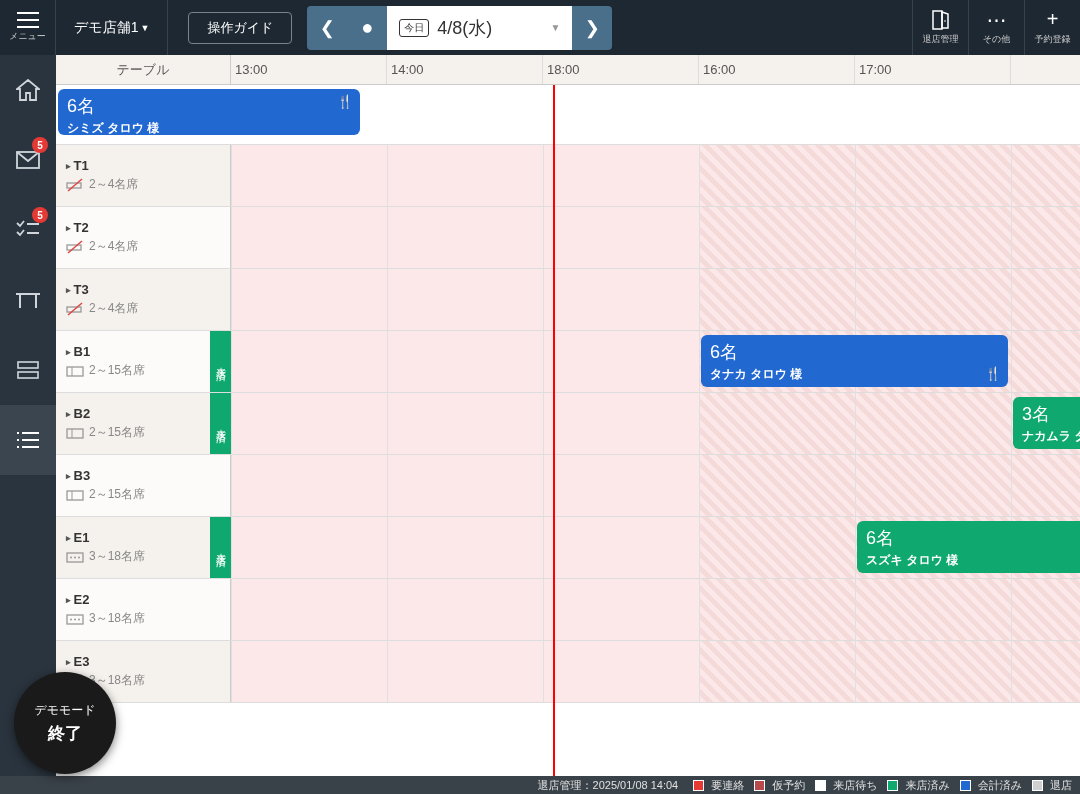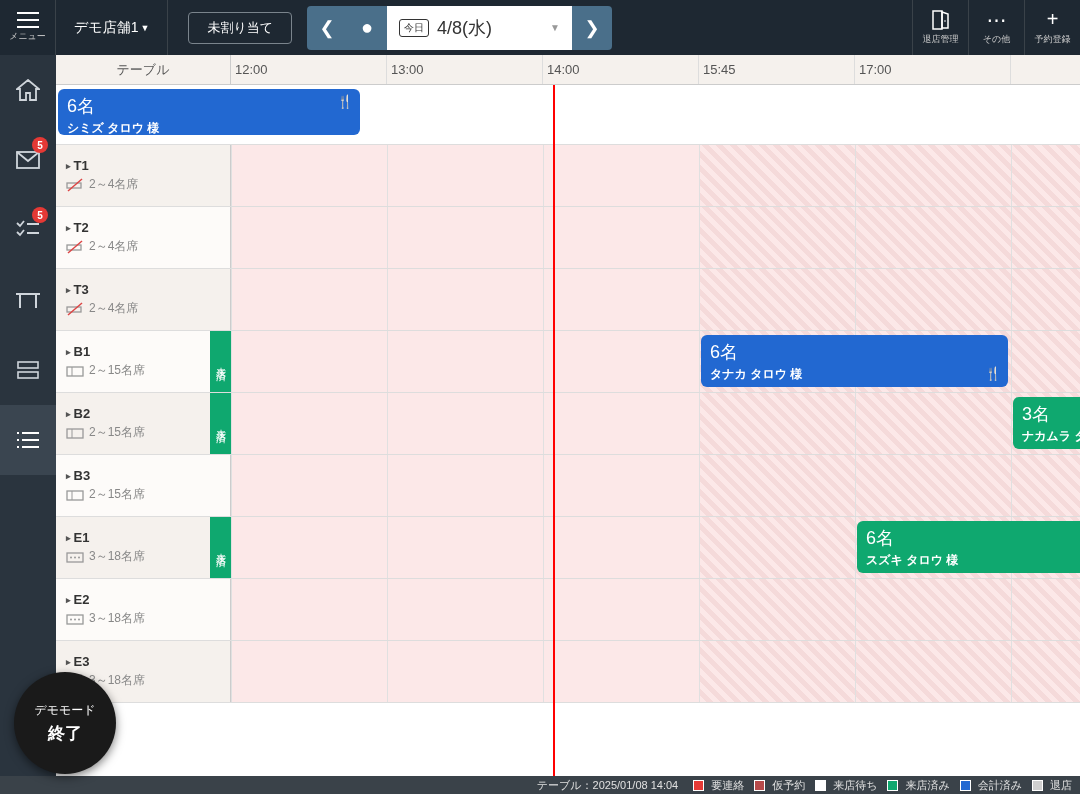--- a/index.html
+++ b/index.html
@@ -87,21 +87,21 @@
   <div class="menu-btn">
     <svg viewBox="0 0 22 16">
         <path d="M0 1h22M0 8h22M0 15h22" stroke="#fff" stroke-width="2"></path>
       </svg>
     <span class="menu-lbl">メニュー</span>
   </div>
   <div class="store-sel">
     <span>デモ店舗1</span>
       <span class="tri">▼</span>
   </div>
-  <button class="guide-btn">未割り当て</button>
+  <button class="guide-btn">操作ガイド</button>
   <div class="date-nav">
     <div class="nav-arrow left">❮</div>
     <div class="origin-mark">●</div>
     <div class="date-box">
       <span class="today-chip">今日</span>
       <span class="date-txt">4/8(水)</span>
       <span class="date-tri">▼</span>
     </div>
     <div class="nav-arrow right">❯</div>
   </div>
@@ -159,24 +159,24 @@
     <svg width="24" height="18" viewBox="0 0 24 18">
         <path d="M1 2h2 M6 2h17 M1 9h2 M6 9h17 M1 16h2 M6 16h17" stroke="#fff" stroke-width="2.2"></path>
       </svg>
   </div>
 </div>
 
 <div class="main">
   <div class="time-hdr">
     <div class="corner">テーブル</div>
     <div class="time-cells">
-      <div class="time-cell">12:00</div>
       <div class="time-cell">13:00</div>
       <div class="time-cell">14:00</div>
-      <div class="time-cell">15:45</div>
+      <div class="time-cell">18:00</div>
+      <div class="time-cell">16:00</div>
       <div class="time-cell">17:00</div>
     </div>
   </div>
 
   <div class="rows">
 
     <div class="nowline" style="left:497px"></div>
 
     <div class="row unassigned">
       <div class="row-track">
@@ -450,21 +450,21 @@
   </div>
 </div>
 
 <div class="demo-btn">
   <span class="l1">デモモード</span>
   <span class="l2">終了</span>
 </div>
 
 <div class="footer">
   <span class="foot-upd">
-    <span>テーブル：</span><span>2025/01/08 14:04</span>
+    <span>退店管理：</span><span>2025/01/08 14:04</span>
   </span>
   <div class="legend">
     <div class="leg-item">
         <span class="leg-sw" style="background:#e53935"></span>
         <span>要連絡</span>
       </div>
     <div class="leg-item">
         <span class="leg-sw" style="background:#b74a4a"></span>
         <span>仮予約</span>
       </div>

